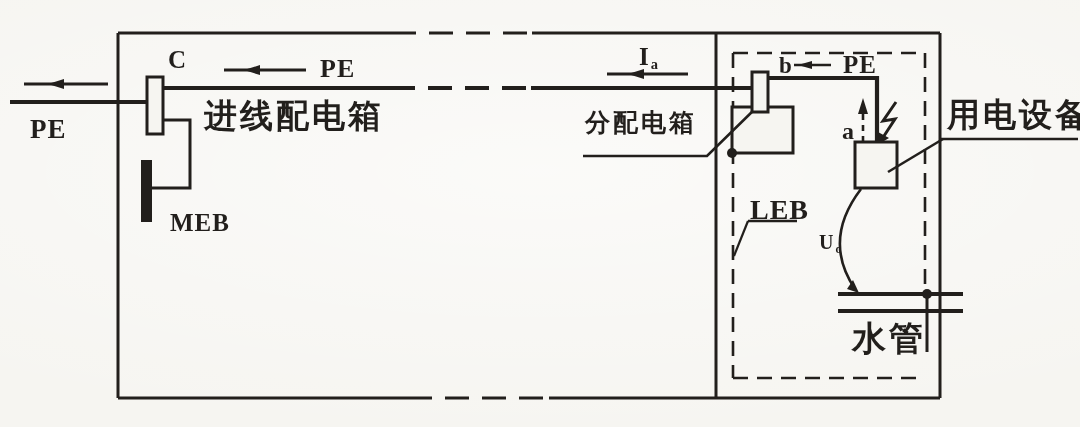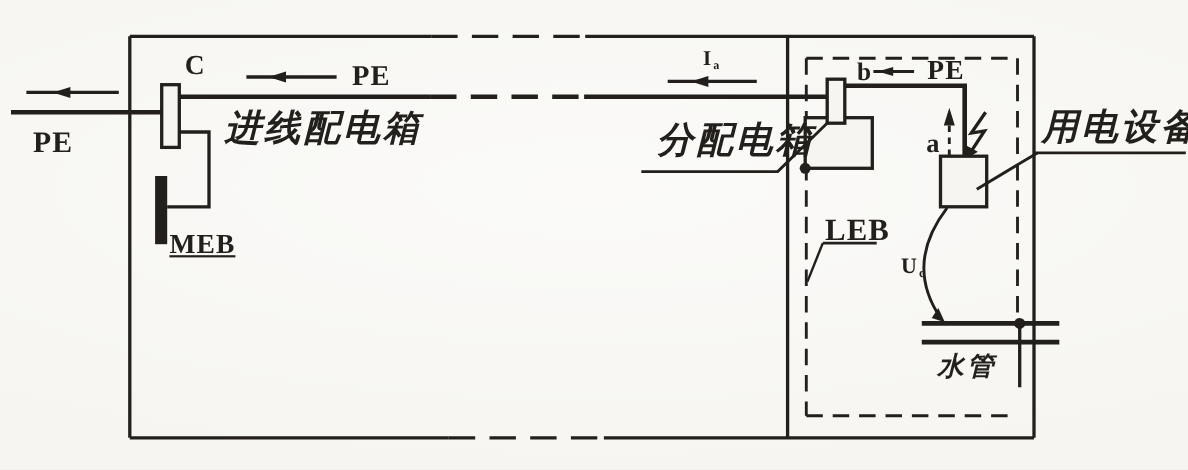--- a/index.html
+++ b/index.html
@@ -21,21 +21,21 @@
   .dash-long { stroke-dasharray:24 13; }
   .dash-loop { stroke-dasharray:15 9; }
   .dash-cur  { stroke-dasharray:6 5; }
   .boxfill { fill:var(--paper); stroke:var(--ink); stroke-width:3; }
   .solidfill { fill:var(--ink); stroke:none; }
   .lbl {
     position:absolute; line-height:1; white-space:nowrap;
     font-weight:700; color:var(--ink); letter-spacing:1px;
     -webkit-font-smoothing:antialiased;
   }
-  .cn { font-family:"DejaVu Sans","Liberation Sans",sans-serif; font-weight:600; letter-spacing:3px;font-style:italic; }
+  .cn { font-family:"DejaVu Sans","Liberation Sans",sans-serif; font-weight:600; letter-spacing:3px; }
   .sub { font-size:.58em; font-weight:700; position:relative; bottom:-4px; left:1px; }
 </style>
 </head>
 <body>
 
 <div id="canvas">
 
   <svg class="wires" width="1080" height="427" viewBox="0 0 1080 427">
 
     <g>
@@ -130,33 +130,33 @@
   </svg>
 
   <div class="lbl" style="left:30px;top:116px;font-size:27px;">PE</div>
 
   <div class="lbl" style="left:168px;top:47px;font-size:25px;">C</div>
 
   <div class="lbl" style="left:320px;top:56px;font-size:26px;">PE</div>
 
   <div class="lbl cn" style="left:204px;top:99px;font-size:33px;">进线配电箱</div>
 
-  <div class="lbl" style="left:154px;top:210px;font-size:25px;text-decoration:underline;">MEB</div>
+  <div class="lbl" style="left:170px;top:210px;font-size:25px;">MEB</div>
 
-  <div class="lbl" style="left:639px;top:44px;font-size:19px;"><span>I</span><span class="sub">a</span></div>
+  <div class="lbl" style="left:639px;top:44px;font-size:25px;"><span>I</span><span class="sub">a</span></div>
 
-  <div class="lbl cn" style="left:585px;top:110px;font-size:33px;margin-left:12px;">分配电箱</div>
+  <div class="lbl cn" style="left:585px;top:110px;font-size:25px;">分配电箱</div>
 
   <div class="lbl" style="left:779px;top:54px;font-size:23px;">b</div>
 
   <div class="lbl" style="left:843px;top:52px;font-size:25px;">PE</div>
 
   <div class="lbl" style="left:842px;top:119px;font-size:24px;">a</div>
 
   <div class="lbl cn" style="left:947px;top:98px;font-size:33px;">用电设备</div>
 
   <div class="lbl" style="left:750px;top:196px;font-size:28px;">LEB</div>
 
   <div class="lbl" style="left:819px;top:232px;font-size:20px;"><span>U</span><span class="sub">c</span></div>
 
-  <div class="lbl cn" style="left:852px;top:321px;font-size:24px;">水管</div>
+  <div class="lbl cn" style="left:852px;top:321px;font-size:34px;">水管</div>
 
 </div>
 
 </body></html>

